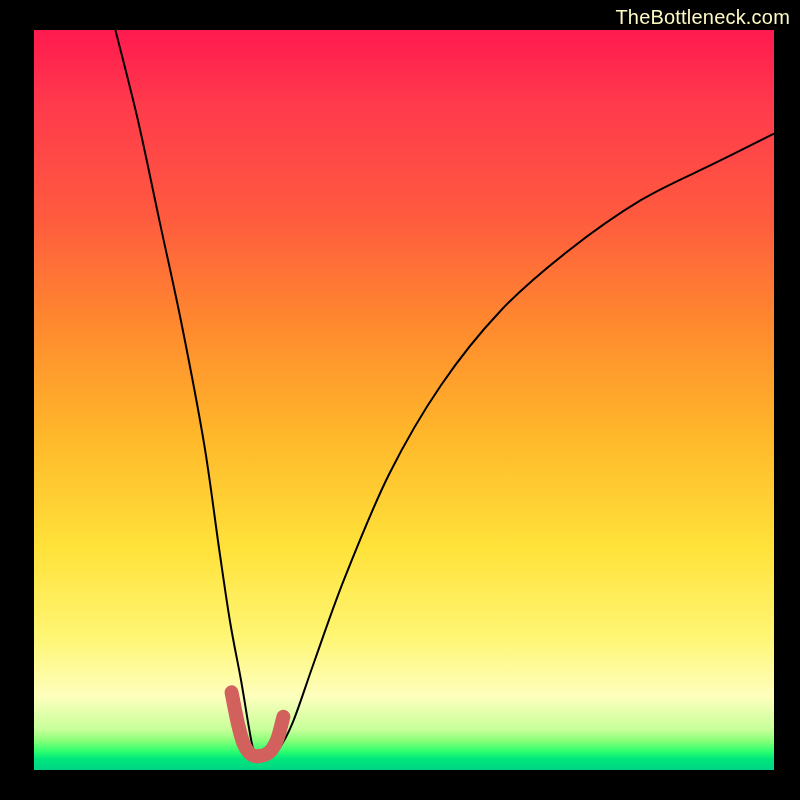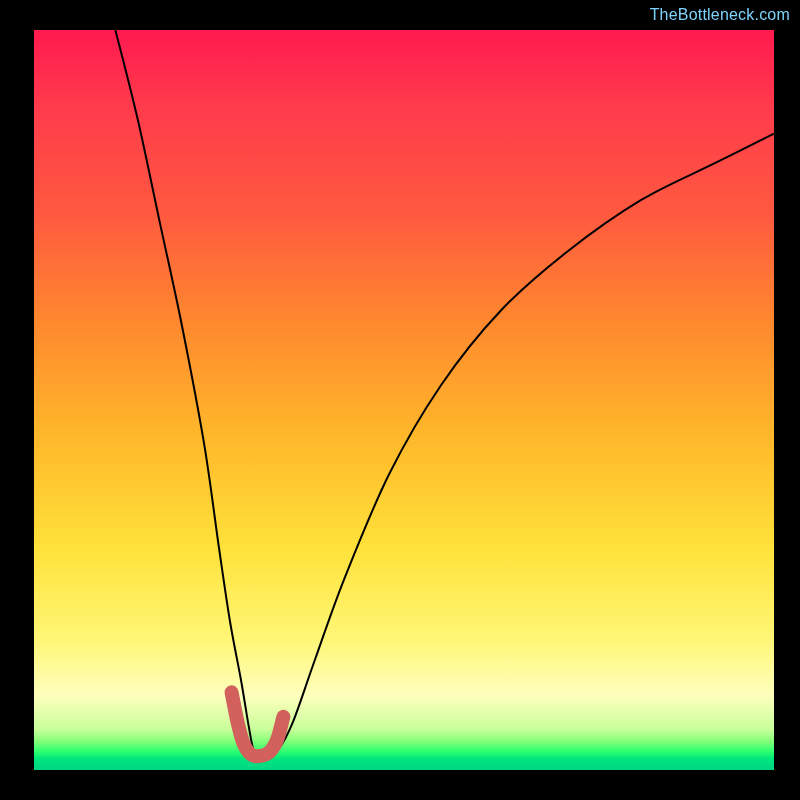--- a/index.html
+++ b/index.html
@@ -40,22 +40,22 @@
       #8aff7a 96%,
       #2dff70 97.5%,
       #00e77c 98.5%,
       #00d486 100%
     );
   }
   .watermark {
     position: absolute;
     top: 6px;
     right: 10px;
-    color: #7dd3fc;
-    font-size: 16px;
+    color: #fef9c3;
+    font-size: 20px;
     letter-spacing: 0.2px;
     user-select: none;
   }
   svg.curve {
     position: absolute;
     left: 0;
     top: 0;
     width: 740px;
     height: 740px;
     overflow: visible;

